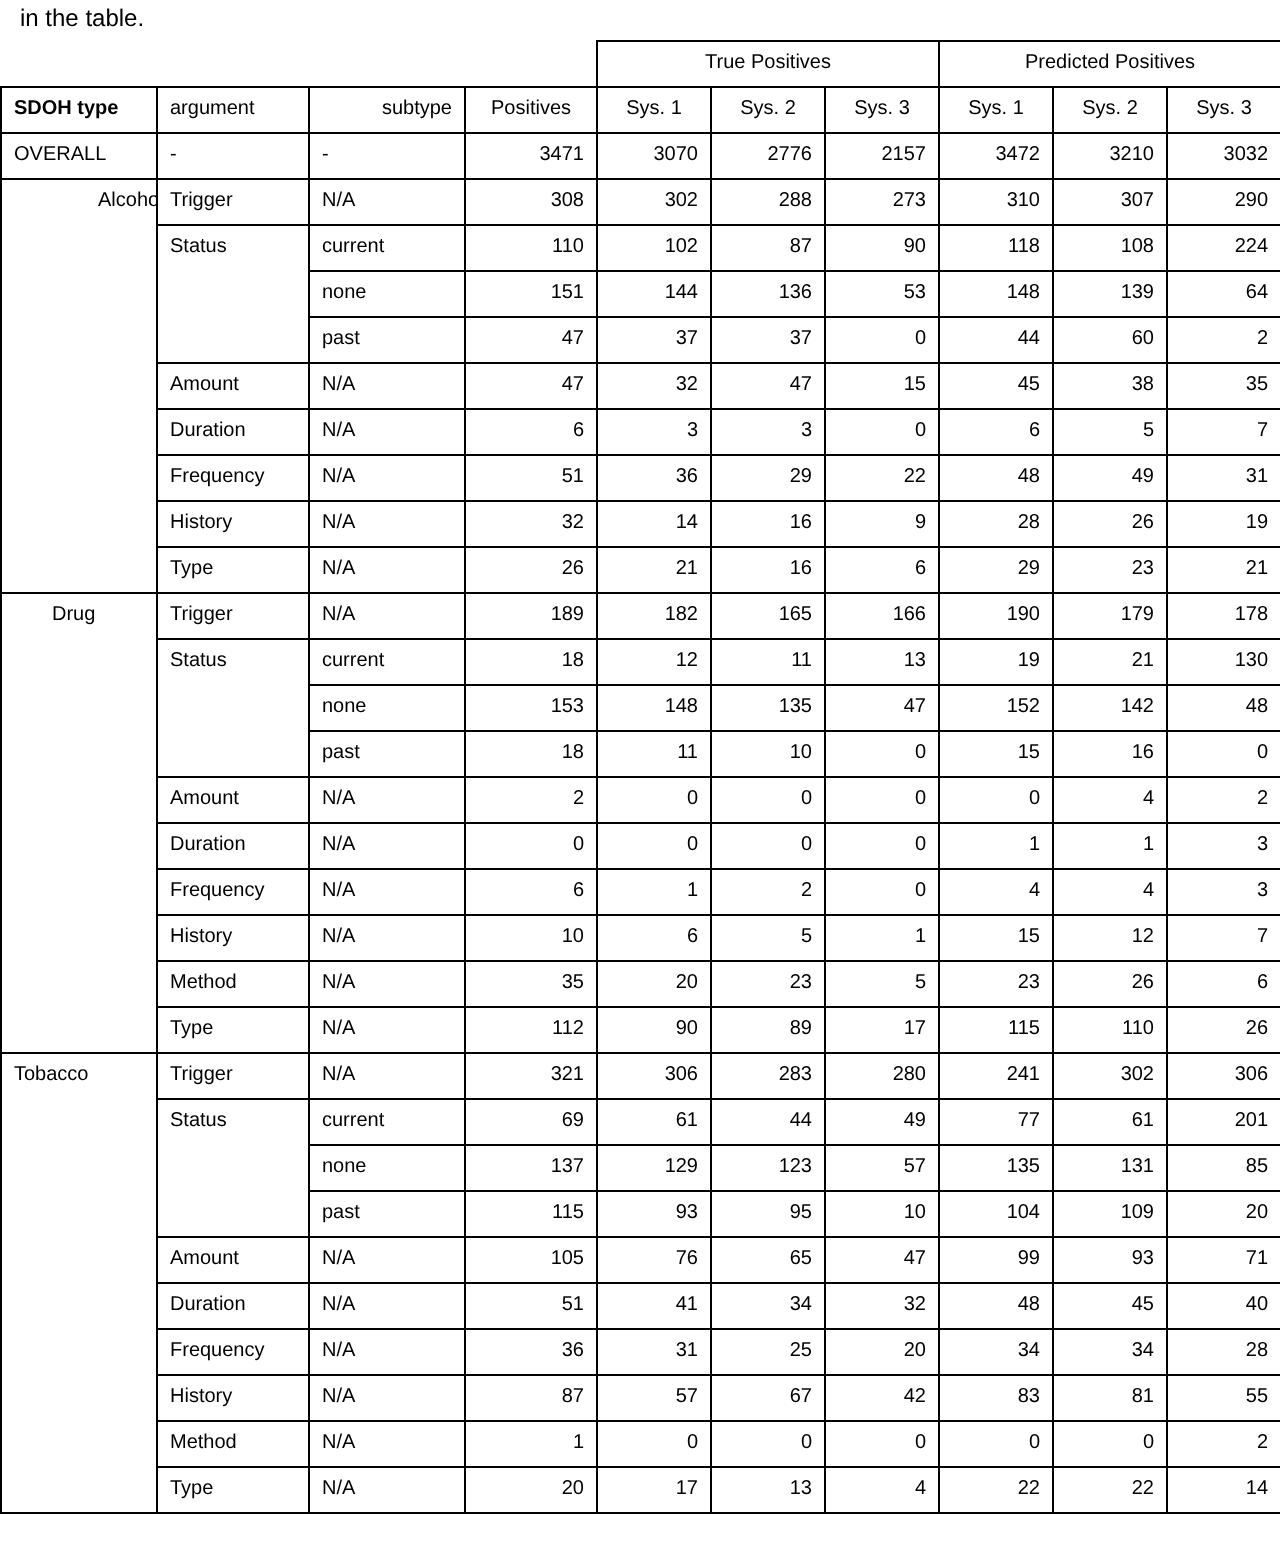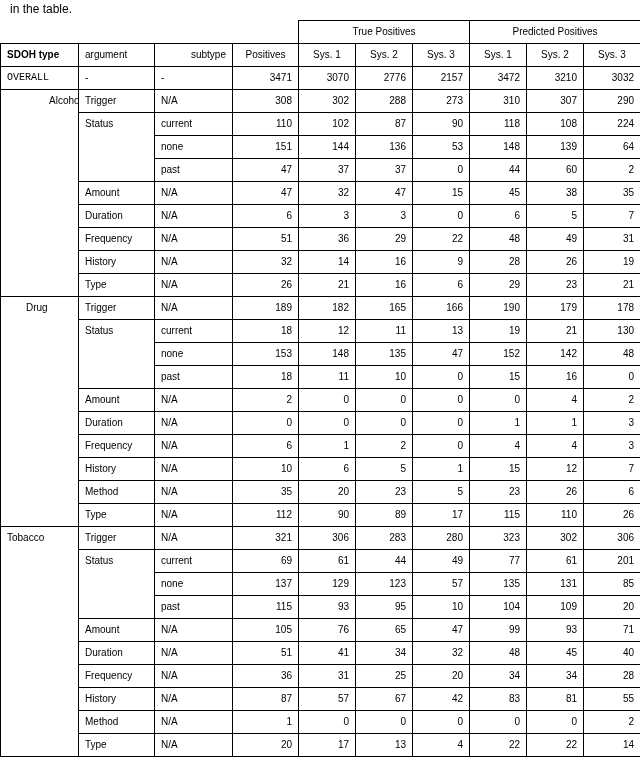--- a/index.html
+++ b/index.html
@@ -100,21 +100,21 @@
           <th class="num">Sys. 1</th>
           <th class="num">Sys. 2</th>
           <th class="num">Sys. 3</th>
           <th class="num">Sys. 1</th>
           <th class="num">Sys. 2</th>
           <th class="num">Sys. 3</th>
         </tr>
     </thead>
     <tbody>
         <tr>
-          <td class="lbl" style="vertical-align: top; font-family: Liberation Mono, monospace;">OVERALL</td>
+          <td class="lbl" style="vertical-align: top;">OVERALL</td>
           <td class="lbl" style="vertical-align: top;">-</td>
           <td class="lbl">-</td>
           <td class="num">3471</td>
           <td class="num">3070</td>
           <td class="num">2776</td>
           <td class="num">2157</td>
           <td class="num">3472</td>
           <td class="num">3210</td>
           <td class="num">3032</td>
         </tr>
@@ -326,21 +326,21 @@
           <td class="num">26</td>
         </tr>
         <tr>
           <td class="lbl" rowspan="10" style="vertical-align: top;">Tobacco</td>
           <td class="lbl shade" style="vertical-align: top;">Trigger</td>
           <td class="lbl shade">N/A</td>
           <td class="num shade">321</td>
           <td class="num shade">306</td>
           <td class="num shade">283</td>
           <td class="num shade">280</td>
-          <td class="num shade">323</td>
+          <td class="num shade">241</td>
           <td class="num shade">302</td>
           <td class="num shade">306</td>
         </tr>
         <tr>
           <td class="lbl shade" rowspan="3" style="vertical-align: top;">Status</td>
           <td class="lbl shade">current</td>
           <td class="num shade">69</td>
           <td class="num shade">61</td>
           <td class="num shade">44</td>
           <td class="num shade">49</td>

